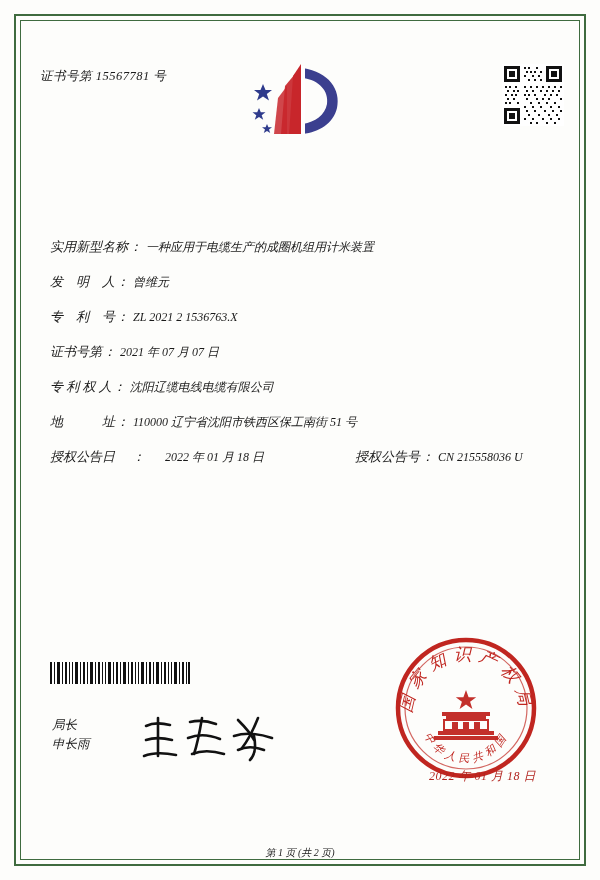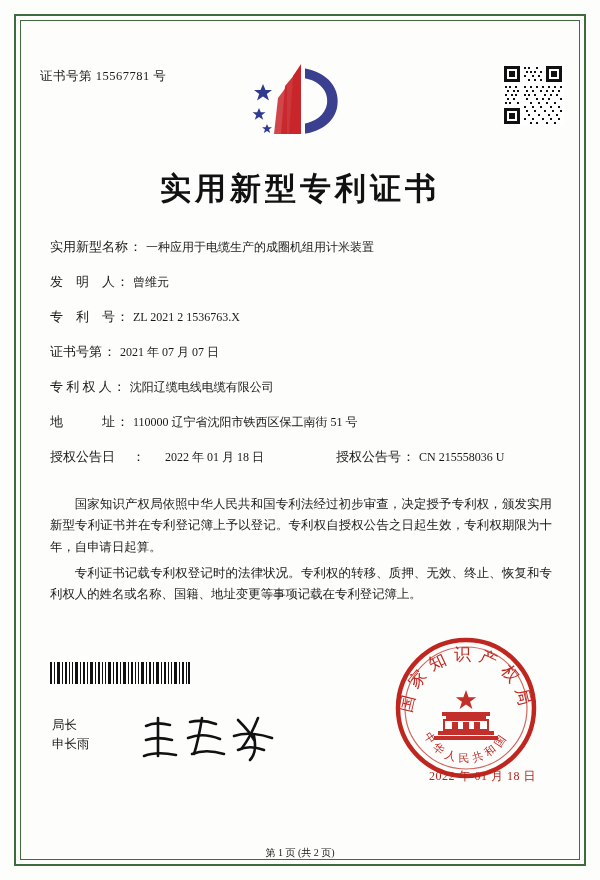--- a/index.html
+++ b/index.html
@@ -14,20 +14,21 @@
     color: #1a1a1a;
     overflow: hidden;
   }
 
   .page {
     position: relative;
     width: 600px;
     height: 880px;
     background: #fdfdfb;
     box-sizing: border-box;
+    font-style: italic;
   }
 
   
   .border-outer {
     position: absolute;
     left: 14px;
     top: 14px;
     right: 14px;
     bottom: 14px;
     border: 2px solid #3f6b3f;
@@ -114,21 +115,21 @@
   }
   .field-value {
     color: #1a1a1a;
     font-size: 12px;
   }
   .field-row.dual {
     justify-content: flex-start;
     gap: 16px;
   }
   .field-second {
-    margin-left: 56px;
+    margin-left: 75px;
     display: flex;
     align-items: baseline;
   }
 
   .paragraphs {
     position: absolute;
     left: 24px;
     right: 22px;
     top: 468px;
     font-size: 12.4px;
@@ -306,21 +307,20 @@
             <rect x="48" y="54" width="2" height="2"></rect>
             <rect x="56" y="54" width="2" height="2"></rect>
           <rect x="28" y="58" width="2" height="2"></rect>
             <rect x="34" y="58" width="2" height="2"></rect>
             <rect x="44" y="58" width="2" height="2"></rect>
             <rect x="52" y="58" width="2" height="2"></rect>
         </g>
       </svg>
     </div>
 
-    <div class="title">实用新型专利证书</div>
 
     <div class="fields">
 
       <div class="field-row">
         <span class="field-label">实用新型名称</span>
         <span class="field-colon">：</span>
         <span class="field-value">一种应用于电缆生产的成圈机组用计米装置</span>
       </div>
 
       <div class="field-row">
@@ -359,24 +359,20 @@
         <span class="field-value">2022 年 01 月 18 日</span>
         <span class="field-second">
           <span class="field-label">授权公告号</span>
           <span class="field-colon">：</span>
           <span class="field-value">CN 215558036 U</span>
         </span>
       </div>
 
     </div>
 
-    <div class="paragraphs">
-      <p>国家知识产权局依照中华人民共和国专利法经过初步审查，决定授予专利权，颁发实用新型专利证书并在专利登记簿上予以登记。专利权自授权公告之日起生效，专利权期限为十年，自申请日起算。</p>
-      <p>专利证书记载专利权登记时的法律状况。专利权的转移、质押、无效、终止、恢复和专利权人的姓名或名称、国籍、地址变更等事项记载在专利登记簿上。</p>
-    </div>
 
     <div class="barcode">
       <svg viewBox="0 0 140 22" width="140" height="22" preserveAspectRatio="none">
         <rect width="140" height="22" fill="#ffffff"></rect>
         <g fill="#111">
           <rect x="0" y="0" width="2" height="22"></rect>
             <rect x="4" y="0" width="1" height="22"></rect>
           <rect x="7" y="0" width="3" height="22"></rect>
             <rect x="12" y="0" width="1" height="22"></rect>
           <rect x="15" y="0" width="2" height="22"></rect>

